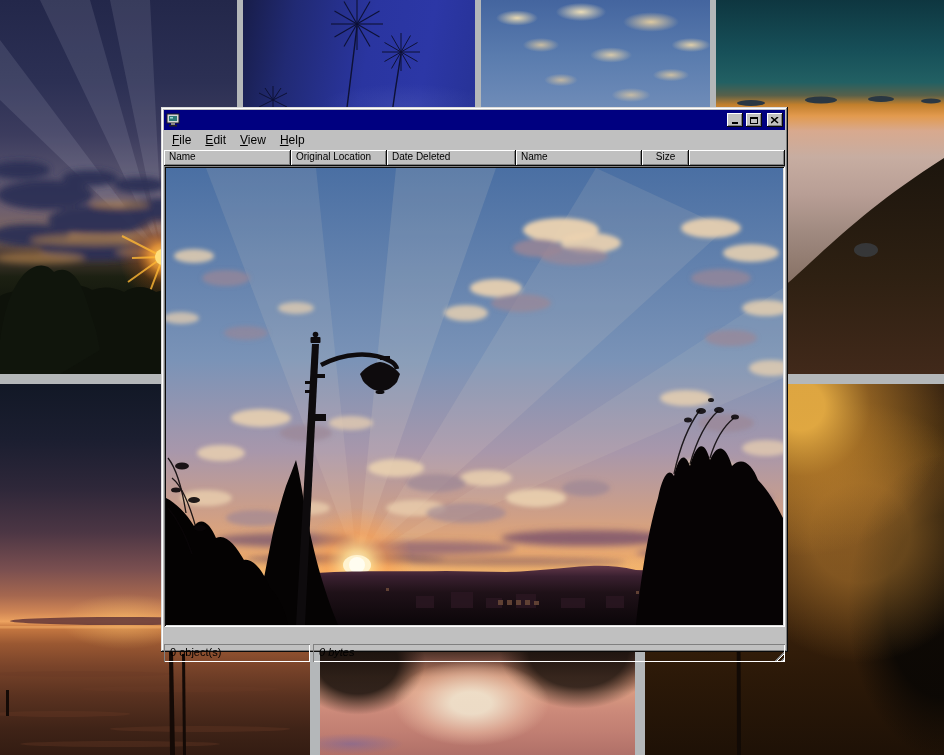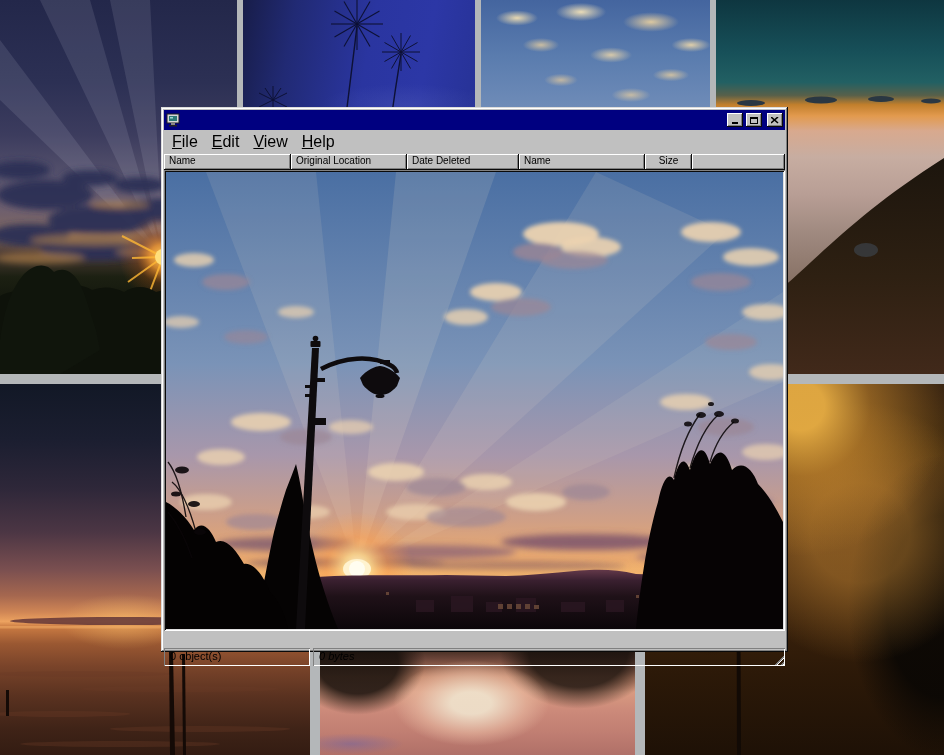--- a/index.html
+++ b/index.html
@@ -48,27 +48,27 @@
   .window{position:absolute;left:161px;top:107px;width:627px;height:545px;background:#c0c0c0;
           padding:3px;box-sizing:border-box;display:flex;flex-direction:column;
           box-shadow:inset -1px -1px 0 #0a0a0a,inset 1px 1px 0 #dcdcdc,inset -2px -2px 0 #808080,inset 2px 2px 0 #fff;}
   .titlebar{height:18px;flex:0 0 18px;background:#000080;display:flex;align-items:center;padding:1px 2px;gap:3px;}
   .title-text{flex:1;color:#fff;font-size:11px;font-weight:bold;white-space:nowrap;overflow:hidden;}
   .tb-btn{width:16px;height:14px;background:#c0c0c0;flex:0 0 16px;display:flex;align-items:center;justify-content:center;
           box-shadow:inset -1px -1px 0 #0a0a0a,inset 1px 1px 0 #fff,inset -2px -2px 0 #808080;}
   .tb-btn.close{margin-left:2px;}
   .g-min{width:6px;height:2px;background:#000;margin-top:6px;}
   .g-max{width:8px;height:7px;border:1px solid #000;border-top:2px solid #000;box-sizing:border-box;}
-  .menubar{flex:0 0 19px;display:flex;font-size:16px;color:#000;padding:1px 1px 0 1px;}
+  .menubar{flex:0 0 19px;display:flex;font-size:12px;color:#000;padding:1px 1px 0 1px;}
   .menu-item{padding:2px 7px 3px 7px;}
   .accel{text-decoration:underline;}
   .header-row{flex:0 0 16px;display:flex;font-size:10px;color:#000;}
   .hcell{box-shadow:inset -1px -1px 0 #0a0a0a,inset 1px 1px 0 #fff,inset -2px -2px 0 #808080;
          padding:1px 5px 0 5px;box-sizing:border-box;white-space:nowrap;overflow:hidden;}
-  .hc0{width:127px}.hc1{width:116px}.hc2{width:112px}.hc3{width:126px}
+  .hc0{width:127px}.hc1{width:96px}.hc2{width:129px}.hc3{width:126px}
   .hc4{width:47px;text-align:center}.hc5{flex:1}
   .content{flex:1;position:relative;background:#000;padding:2px;
            box-shadow:inset 1px 1px 0 #808080,inset -1px -1px 0 #fff,inset 2px 2px 0 #0a0a0a,inset -2px -2px 0 #dfdfdf;}
   .content svg{width:100%;height:100%;display:block;}
   .statusbar{flex:0 0 18px;margin-top:17px;display:flex;gap:3px;font-size:11px;color:#000;position:relative;}
   .spanel{box-shadow:inset 1px 1px 0 #808080,inset -1px -1px 0 #fff;padding:2px 6px 0 6px;box-sizing:border-box;white-space:nowrap;}
   .sp1{width:146px;flex:0 0 146px;}
   .sp2{flex:1;font-style:italic;}
   .grip{position:absolute;right:1px;bottom:1px;width:12px;height:12px;
         background:repeating-linear-gradient(315deg,#ffffff 0 1px,#808080 1px 2.5px,transparent 2.5px 4.5px);

